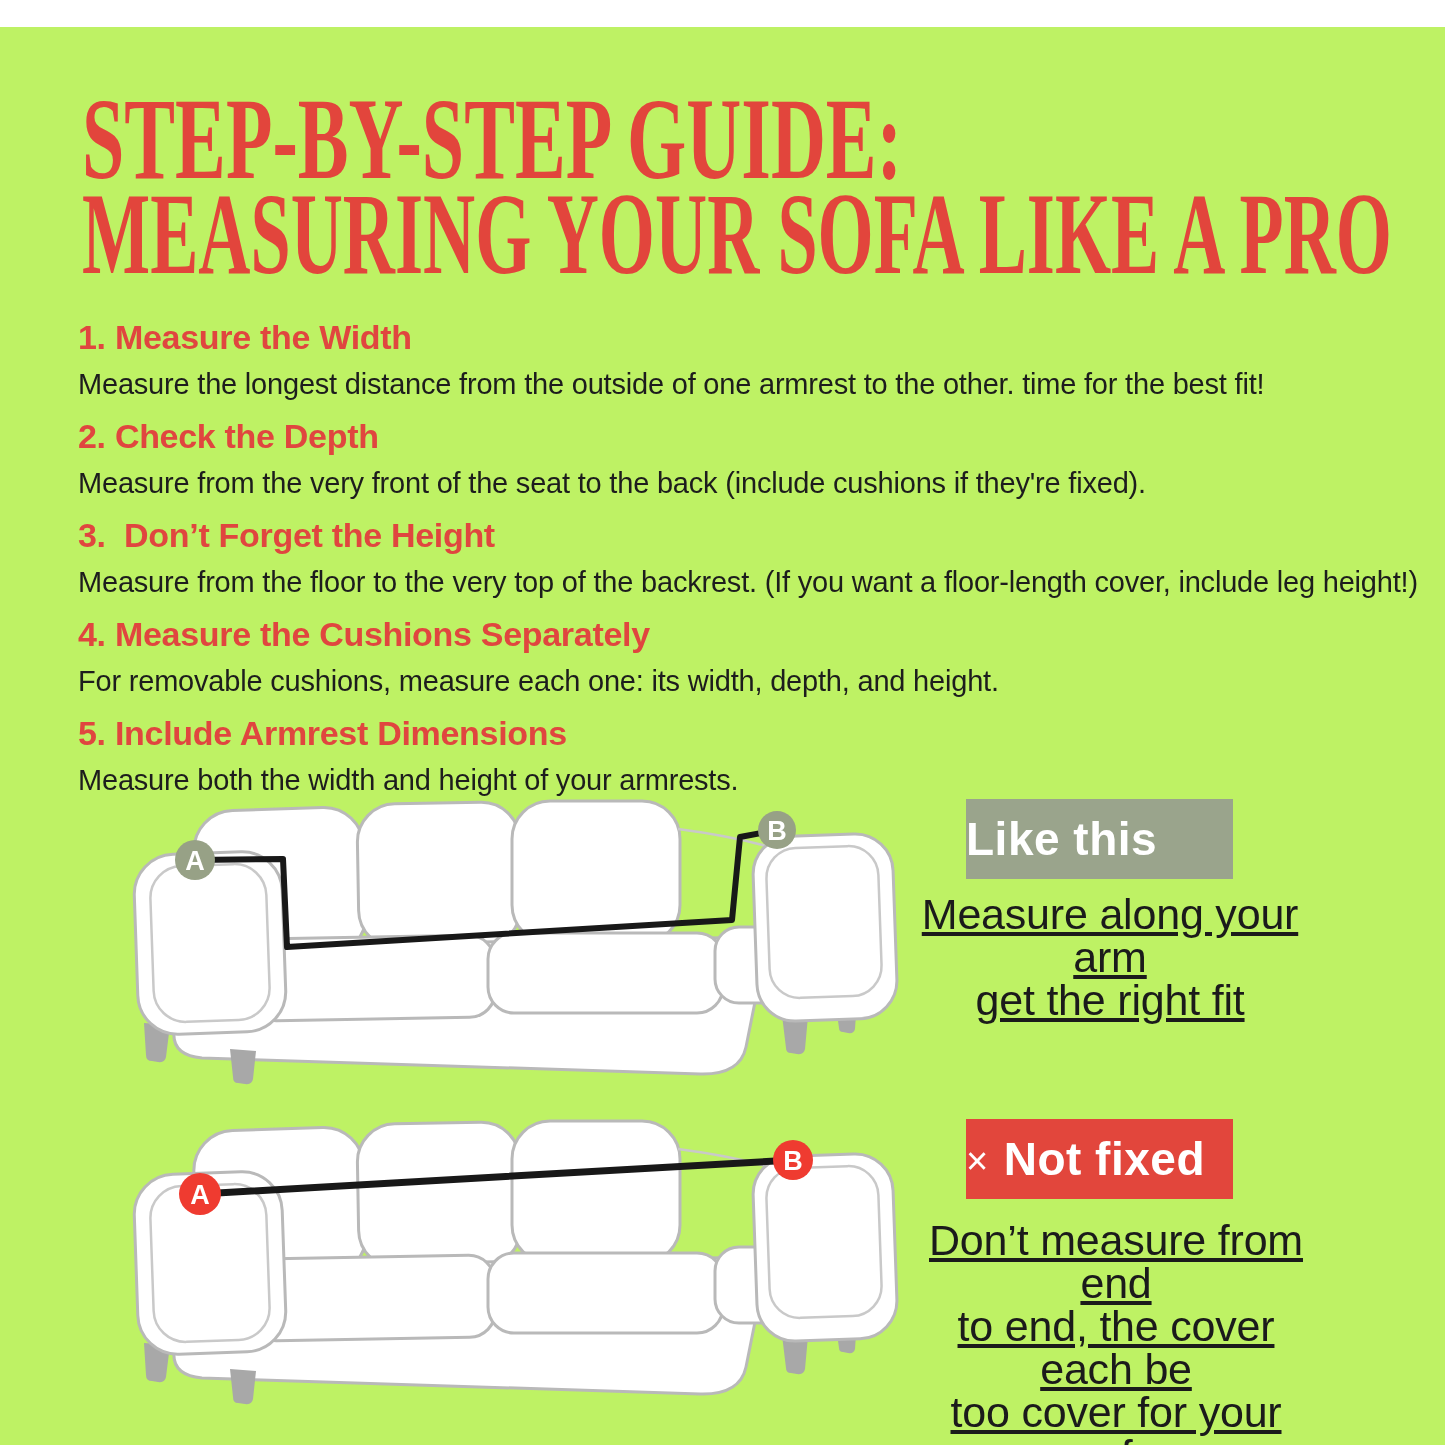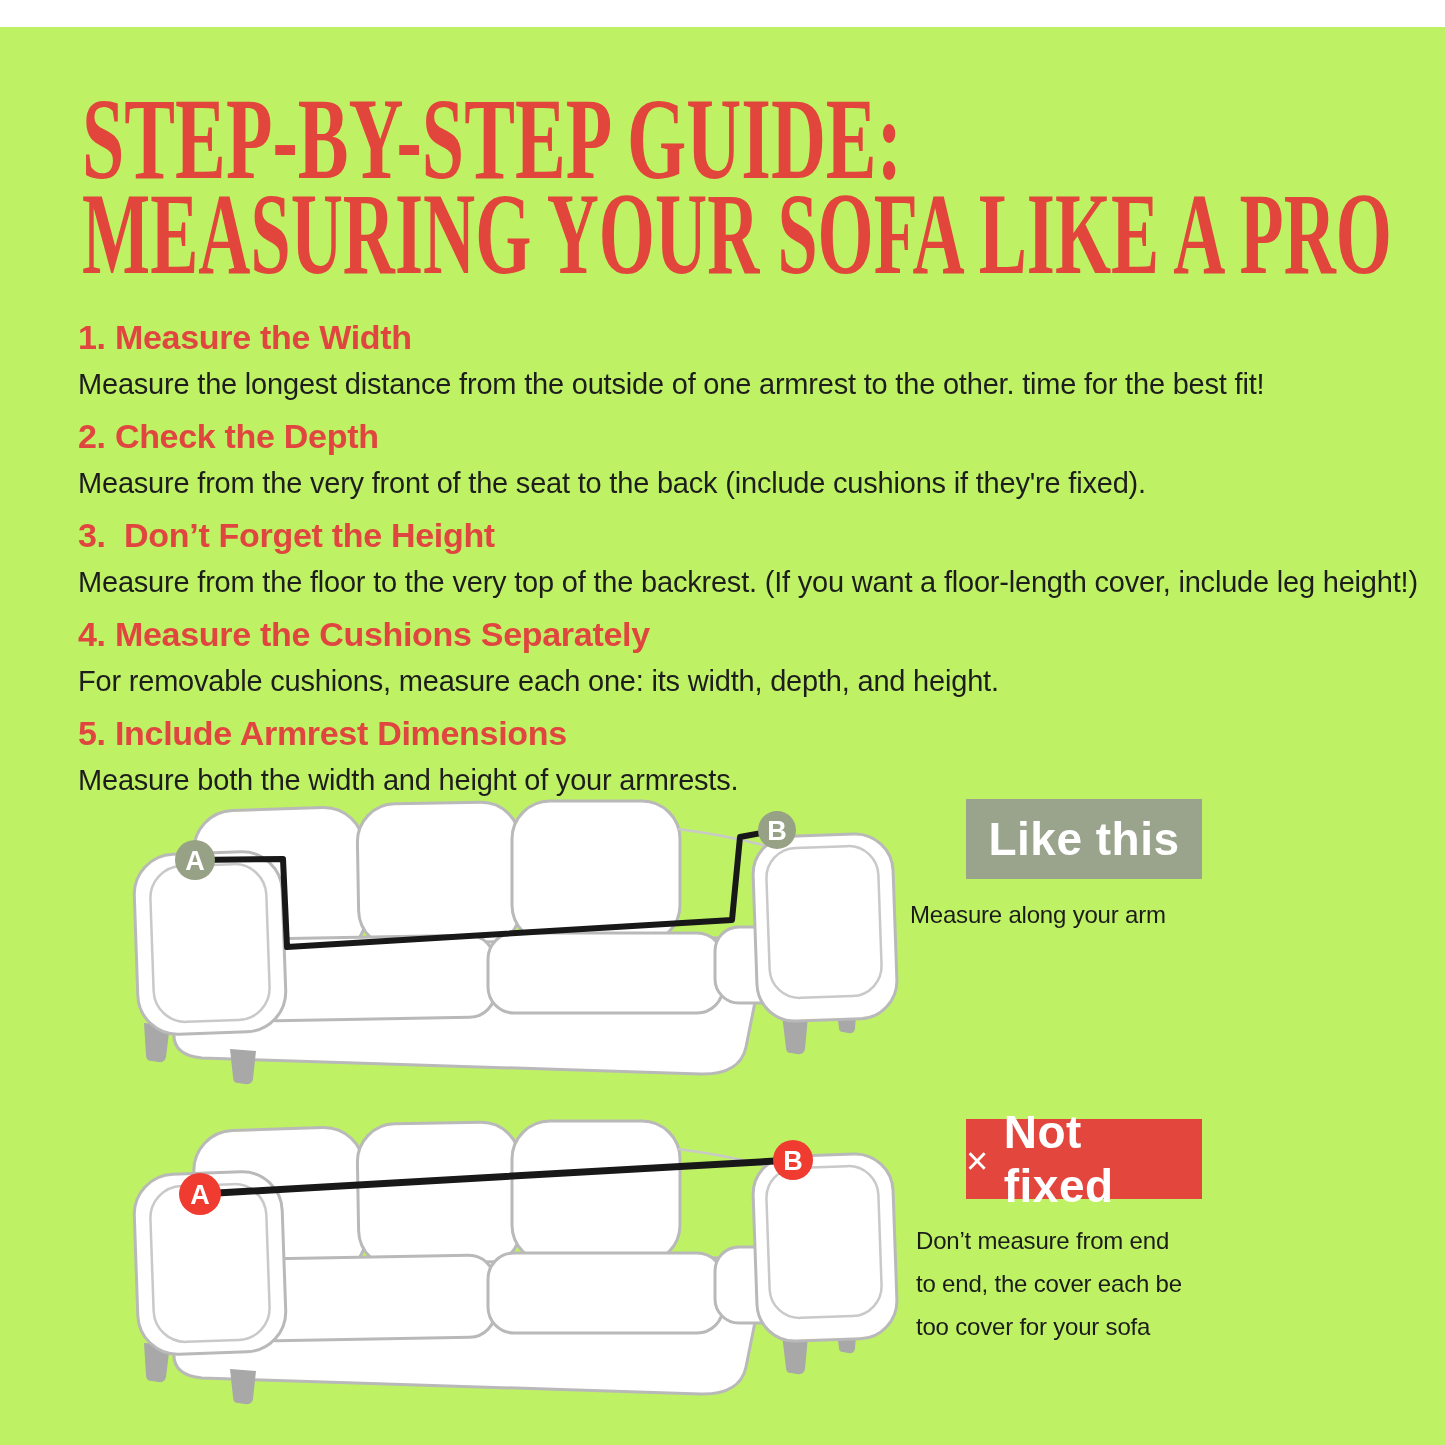--- a/index.html
+++ b/index.html
@@ -40,30 +40,30 @@
   .leg{fill:#A8A8A8;stroke:none;}
   .measure{fill:none;stroke:#181818;stroke-width:6;stroke-linejoin:round;stroke-linecap:round;}
   .mk-sage{fill:#97A186;}
   .mk-red{fill:#EF3B30;}
   .mk-t{
     font-family:"Liberation Sans", sans-serif;
     font-weight:700;font-size:27px;fill:#ffffff;text-anchor:middle;
   }
   
   .badge{
-    position:absolute;width:236px;height:80px;
-    display:flex;align-items:center;justify-content:center;
+    position:absolute;width:267px;height:80px;
+    display:flex;align-items:center;justify-content:flex-start;
     color:#ffffff;font-weight:700;font-size:46px;letter-spacing:0.5px;
   }
   .badge-like{left:966px;top:772px;background:#9AA48C;}
   .badge-not{left:966px;top:1092px;background:#E2463C;}
   .x-mark{font-weight:400;font-size:38px;margin-right:15px;position:relative;top:2px;}
   .desc{
-    position:absolute;width:400px;text-align:left;
-    font-size:24px;line-height:43px;color:#1B1B1B;letter-spacing:-0.2px;
+    position:absolute;width:400px;text-align:center;
+    font-size:43px;line-height:43px;color:#1B1B1B;letter-spacing:-0.2px;text-decoration:underline;
   }
   .desc-like{left:910px;top:866px;}
   .desc-not{left:916px;top:1192px;}
   .defs-holder{position:absolute;width:0;height:0;}
 </style>
 </head>
 <body>
 
 <div class="canvas">
 
@@ -131,20 +131,21 @@
     <text class="mk-t" x="95" y="73">A</text>
     <circle class="mk-sage" cx="677" cy="33" r="19"></circle>
     <text class="mk-t" x="677" y="43">B</text>
   </svg>
 
   <div class="badge badge-like">
     <span>Like this</span>
   </div>
   <div class="desc desc-like">
     <div>Measure along your arm</div>
+    <div>get the right fit</div>
   </div>
 
   <svg class="sofa sofa2" viewBox="0 0 810 290">
     <use href="#sofa-art"></use>
     <line class="measure" x1="100" y1="77" x2="693" y2="43" style="stroke-width:7"></line>
     <circle class="mk-red" cx="100" cy="77" r="21"></circle>
     <text class="mk-t" x="100" y="87">A</text>
     <circle class="mk-red" cx="693" cy="43" r="20"></circle>
     <text class="mk-t" x="693" y="53">B</text>
   </svg>

